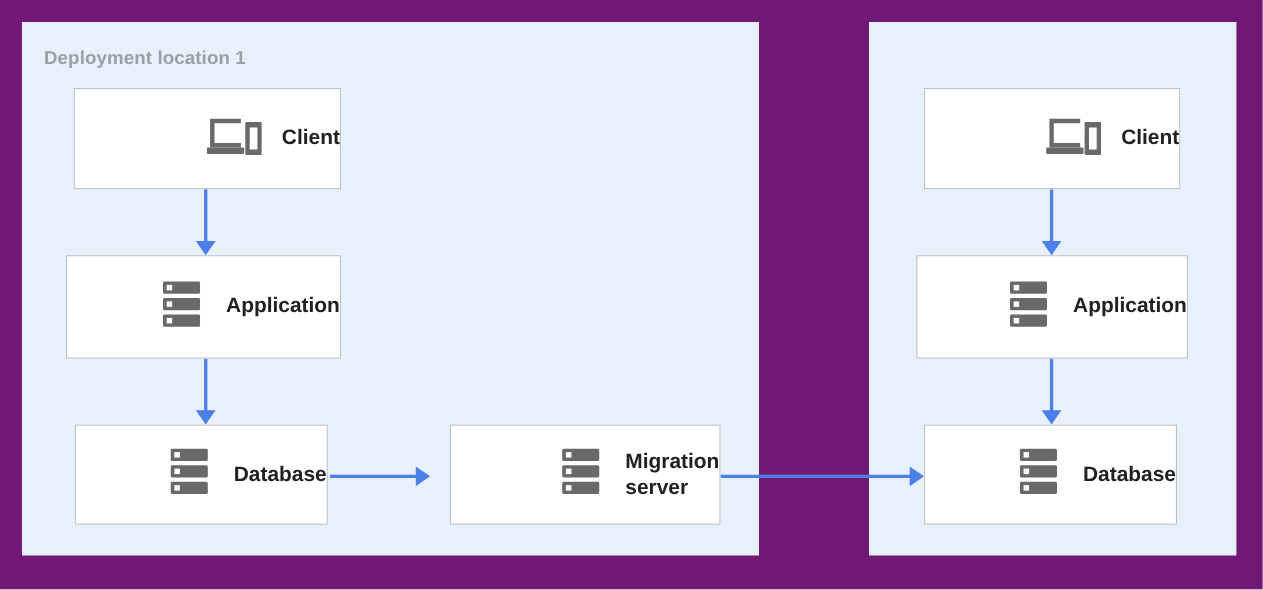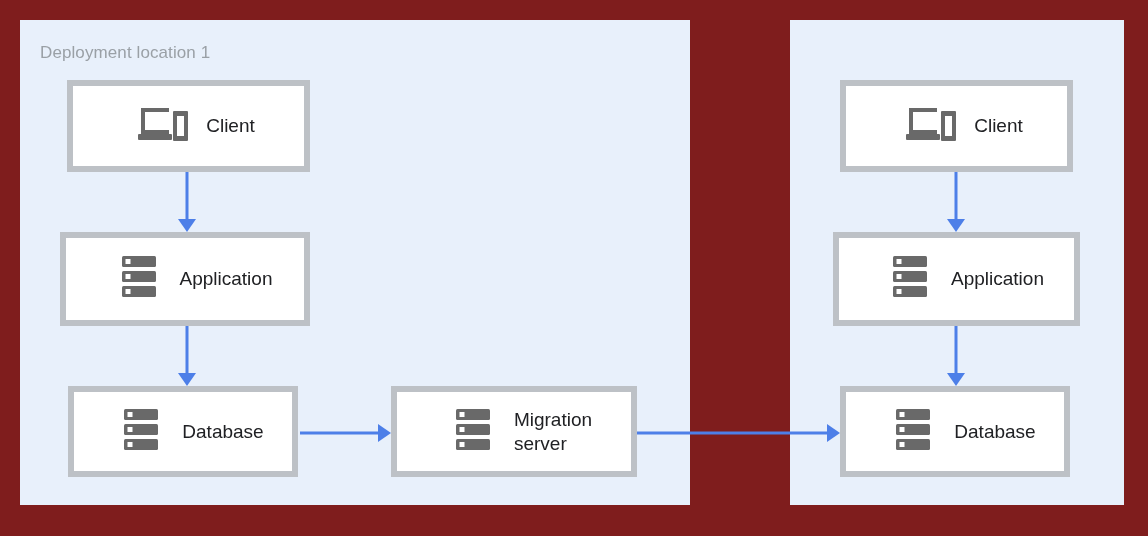--- a/index.html
+++ b/index.html
@@ -7,44 +7,45 @@
     padding: 0;
     background: #ffffff;
   }
   body {
     font-family: "Liberation Sans", sans-serif;
   }
   #diagram {
     position: relative;
     width: 1148px;
     height: 536px;
-    background: #7f1d1d;
+    background: #701a75;
     overflow: hidden;
+    font-weight: bold;
   }
   .zone {
     position: absolute;
     background: #e8f0fb;
   }
   .zone-title {
     position: absolute;
     font-size: 17px;
     color: #9aa0a6;
     line-height: 20px;
     white-space: nowrap;
     letter-spacing: 0.1px;
   }
   .node {
     position: absolute;
     background: #ffffff;
-    border: 6px solid #0369a1;
+    border: 1px solid #0369a1;
     box-sizing: border-box;
     display: flex;
     flex-direction: row;
     align-items: center;
-    justify-content: center;
+    justify-content: flex-end;
   }
   .node-icon {
     flex: 0 0 auto;
     display: block;
   }
   .node-label {
     font-size: 19px;
     color: #202124;
     line-height: 24px;
     white-space: pre-line;
@@ -124,21 +125,21 @@
           <rect x="0" y="1" width="34" height="11" rx="1.5" fill="#696969"></rect>
           <rect x="3.5" y="4" width="5" height="5" fill="#ffffff"></rect>
           <rect x="0" y="16" width="34" height="11" rx="1.5" fill="#696969"></rect>
           <rect x="3.5" y="19" width="5" height="5" fill="#ffffff"></rect>
           <rect x="0" y="31" width="34" height="11" rx="1.5" fill="#696969"></rect>
           <rect x="3.5" y="34" width="5" height="5" fill="#ffffff"></rect>
         </svg></span>
     <span class="node-label" style="margin-left: 24px; color: rgb(32, 33, 36);">Database</span>
   </div>
 
-  <div class="node" id="node-3" style="left: 391px; top: 386px; width: 246px; height: 91px; border-color: rgb(189, 193, 198); background: rgb(255, 255, 255);">
+  <div class="node" id="node-3" style="left: 409px; top: 386px; width: 246px; height: 91px; border-color: rgb(189, 193, 198); background: rgb(255, 255, 255);">
     <span class="node-icon" style="margin-left: 20px;"><svg width="34" height="44" viewBox="0 0 34 44">
           <rect x="0" y="1" width="34" height="11" rx="1.5" fill="#696969"></rect>
           <rect x="3.5" y="4" width="5" height="5" fill="#ffffff"></rect>
           <rect x="0" y="16" width="34" height="11" rx="1.5" fill="#696969"></rect>
           <rect x="3.5" y="19" width="5" height="5" fill="#ffffff"></rect>
           <rect x="0" y="31" width="34" height="11" rx="1.5" fill="#696969"></rect>
           <rect x="3.5" y="34" width="5" height="5" fill="#ffffff"></rect>
         </svg></span>
     <span class="node-label" style="margin-left: 24px; color: rgb(32, 33, 36);">Migration
 server</span>

